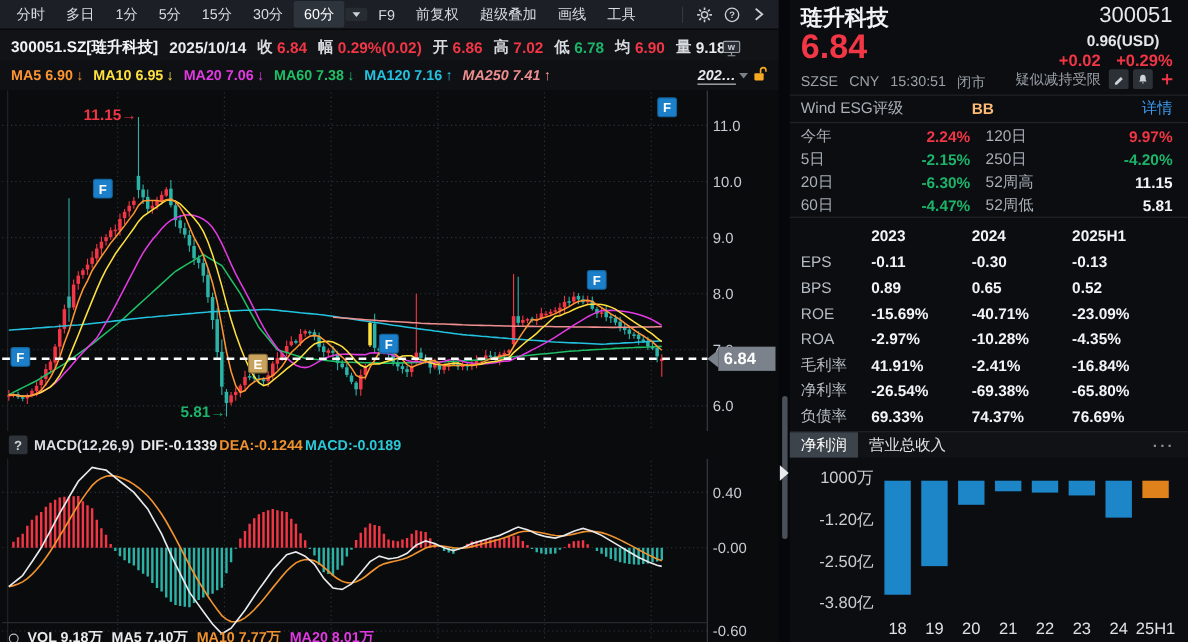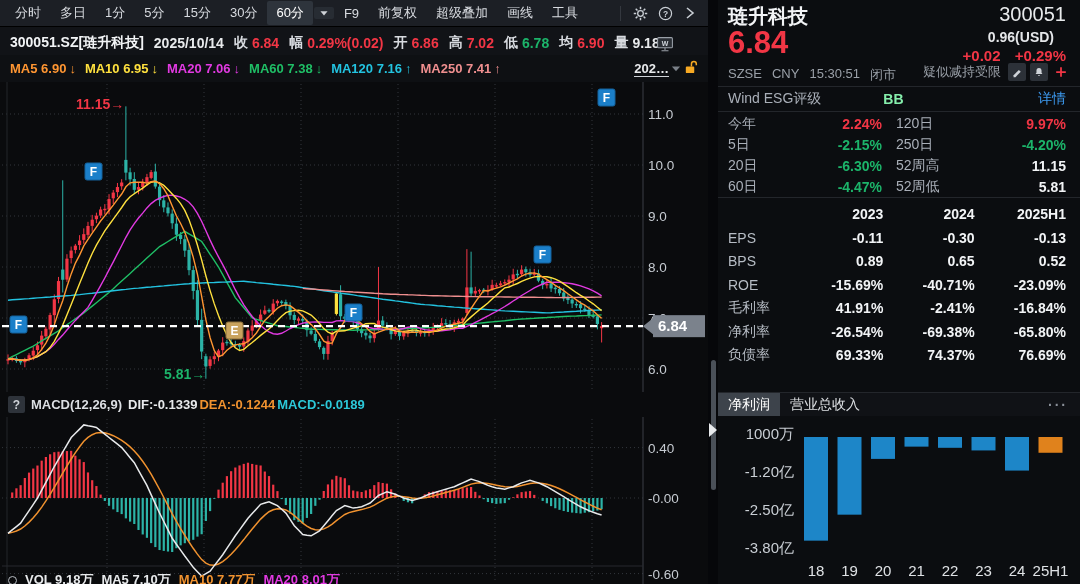--- a/index.html
+++ b/index.html
@@ -26,21 +26,21 @@
   .info-date { font-weight:700; color:#e8eaec; }
   .info-field { display:flex; gap:4px; align-items:center; }
   .info-field .lbl { color:#d7dadf; font-weight:700; }
   .info-field .val { font-weight:700; }
   .vol-icon-wrap { position:relative; margin-left:-15px; top:2px; }
 
   .ma-bar { position:absolute; left:0; top:55px; width:100%; height:27px; background:#0e1013;
             display:flex; align-items:center; padding:0 10px; gap:9px; font-size:13px; font-weight:700;
             white-space:nowrap; }
   .ma-item { display:flex; gap:3px; align-items:center; }
-  .ma-right { margin-left:auto; display:flex; align-items:center; gap:1px; }
+  .ma-right { margin-left:auto; display:flex; align-items:center; gap:1px;font-style:italic; }
   .ma-dropdown { color:#e8eaec; border-bottom:1px solid #cfd3d8; font-weight:700; }
 
   .kline-wrap  { position:absolute; left:0; top:82px;  width:708px; height:310px; }
   .macd-header { position:absolute; left:0; top:392px; width:708px; height:25px; display:flex;
                  align-items:center; gap:6px; padding:0 8px; font-size:13px; font-weight:700; }
   .help-box { width:17px; height:17px; background:#2e333a; color:#cfd3d8; border-radius:2px;
               display:flex; align-items:center; justify-content:center; font-size:12px; }
   .macd-wrap { position:absolute; left:0; top:417px; width:708px; height:167px; }
   .vol-bar { position:absolute; left:0; top:569px; width:708px; height:22px; display:flex;
              align-items:center; gap:8px; padding:0 8px; font-size:13px; font-weight:700; white-space:nowrap; }
@@ -61,35 +61,35 @@
   .q-chg   { position:absolute; right:14px; top:47px; font-size:15px; font-weight:700; }
   .q-meta  { position:absolute; left:10px; top:66px; font-size:13px; color:#9aa0a8; display:flex; gap:10px; }
   .q-tagrow{ position:absolute; right:10px; top:63px; display:flex; align-items:flex-end; gap:4px; }
   .q-tag   { font-size:13px; color:#9aa0a8; margin-right:3px; }
   .sq-icon { width:18px; height:18px; background:#2c3138; border-radius:2px; display:flex; align-items:center; justify-content:center; }
   .sq-icon.plain { background:transparent; }
 
   .esg-row { position:absolute; left:0; top:86px; width:100%; height:26px; border-top:1px solid #23262b;
              border-bottom:1px solid #23262b; display:flex; align-items:center; padding:0 14px 0 10px; font-size:14px; }
   .esg-label { color:#a9afb8; }
-  .esg-rating { font-weight:700; color:#86efac; margin-left:62px; }
+  .esg-rating { font-weight:700; color:#fdba74; margin-left:62px; }
   .esg-link { margin-left:auto; color:#3d9af0; }
 
   .perf-grid { position:absolute; left:0; top:112px; width:100%; height:86px; padding:2px 14px 0 10px;
                display:grid; grid-template-rows:repeat(4,1fr); border-bottom:1px solid #23262b; font-size:14px; }
   .perf-row { display:grid; grid-template-columns:62px 106px 74px 1fr; align-items:center; }
   .perf-lbl { color:#a9afb8; }
   .perf-val { text-align:right; font-weight:700; }
   .perf-val.pad { padding-right:14px; }
 
   .fin-table { position:absolute; left:0; top:198px; width:100%; height:194px; padding:4px 14px 0 10px; font-size:14px; }
   .fin-row { display:grid; grid-template-columns:64px 1fr 1fr 1fr; height:23.5px; align-items:center; }
   .fin-row.head { font-weight:700; color:#f2f4f6; height:24px; }
   .fin-lbl { color:#b6bcc4; }
-  .fin-val { text-align:right; font-weight:700; color:#f2f4f6; }
+  .fin-val { font-weight:700; color:#f2f4f6; }
 
   .profit-tabs { position:absolute; left:0; top:392px; width:100%; height:24px; border-top:1px solid #23262b;
                  background:#101216; display:flex; align-items:center; font-size:14px;justify-content:flex-end; }
   .ptab { padding:2px 10px; height:100%; display:flex; align-items:center; color:#dfe2e5; }
   .ptab.active { background:#3d434b; color:#ffffff; }
   .ptab-more { margin-left:auto; padding-right:12px; color:#8a9099; font-weight:700; letter-spacing:2px; }
 
   .profit-chart { position:absolute; left:0; top:416px; width:362px; height:168px; }
 
   svg text { font-family:"Liberation Sans","DejaVu Sans",sans-serif; }
@@ -206,21 +206,21 @@
         </span>
         <span class="ma-item">
           <span style="color: rgb(31, 191, 102);">MA60 7.38</span>
           <span style="color: rgb(31, 191, 102);">↓</span>
         </span>
         <span class="ma-item">
           <span style="color: rgb(35, 195, 224);">MA120 7.16</span>
           <span style="color: rgb(35, 195, 224);">↑</span>
         </span>
         <span class="ma-item">
-          <span style="color: rgb(239, 143, 143);">MA250 7.41</span>
+          <span style="color: rgb(239, 143, 143); font-style: italic;">MA250 7.41</span>
           <span style="color: rgb(239, 143, 143);">↑</span>
         </span>
         <span class="ma-right">
           <span class="ma-dropdown">202…</span>
           <span><svg width="12" height="9" viewBox="0 0 14 11">
               <polygon points="2,3 12,3 7,9" fill="#7a8088"></polygon>
             </svg></span>
           <span><svg width="15" height="16" viewBox="0 0 16 17">
               <rect x="3" y="8" width="9" height="7" rx="1" fill="#f7a923"></rect>
               <path d="M9 8V5.2a2.6 2.6 0 0 1 5.2 0V6.6" fill="none" stroke="#f7a923" stroke-width="1.6"></path>
@@ -852,20 +852,26 @@
           <span class="fin-val">0.65</span>
           <span class="fin-val">0.52</span>
         </div>
         <div class="fin-row">
           <span class="fin-lbl">ROE</span>
           <span class="fin-val">-15.69%</span>
           <span class="fin-val">-40.71%</span>
           <span class="fin-val">-23.09%</span>
         </div>
         <div class="fin-row">
+          <span class="fin-lbl">ROA</span>
+          <span class="fin-val">-2.97%</span>
+          <span class="fin-val">-10.28%</span>
+          <span class="fin-val">-4.35%</span>
+        </div>
+        <div class="fin-row">
           <span class="fin-lbl">毛利率</span>
           <span class="fin-val">41.91%</span>
           <span class="fin-val">-2.41%</span>
           <span class="fin-val">-16.84%</span>
         </div>
         <div class="fin-row">
           <span class="fin-lbl">净利率</span>
           <span class="fin-val">-26.54%</span>
           <span class="fin-val">-69.38%</span>
           <span class="fin-val">-65.80%</span>

